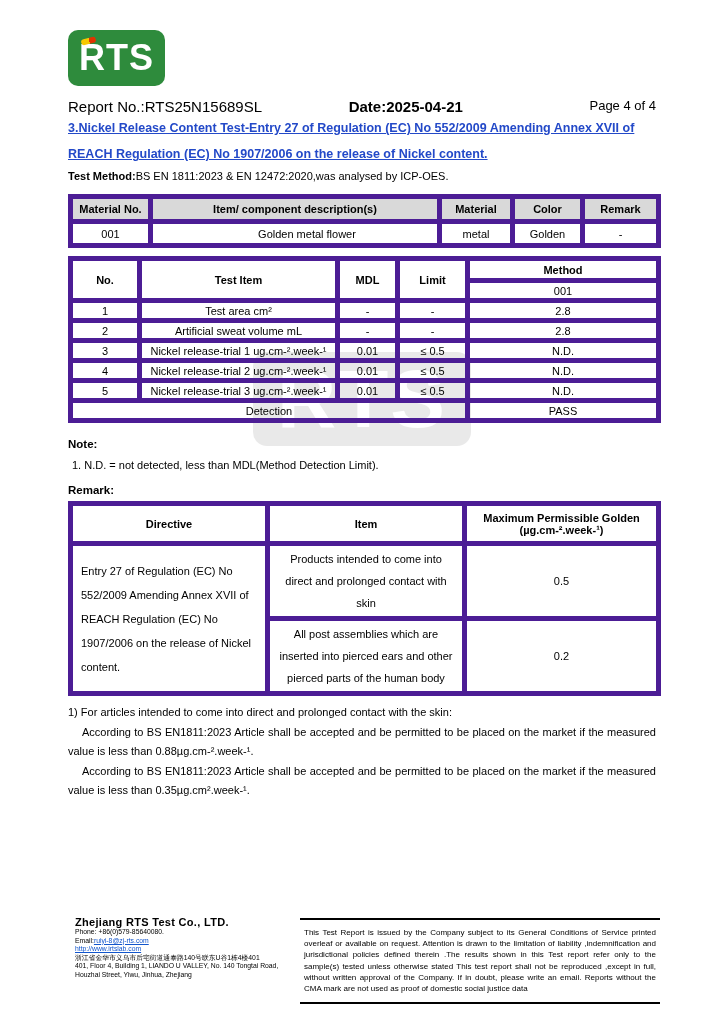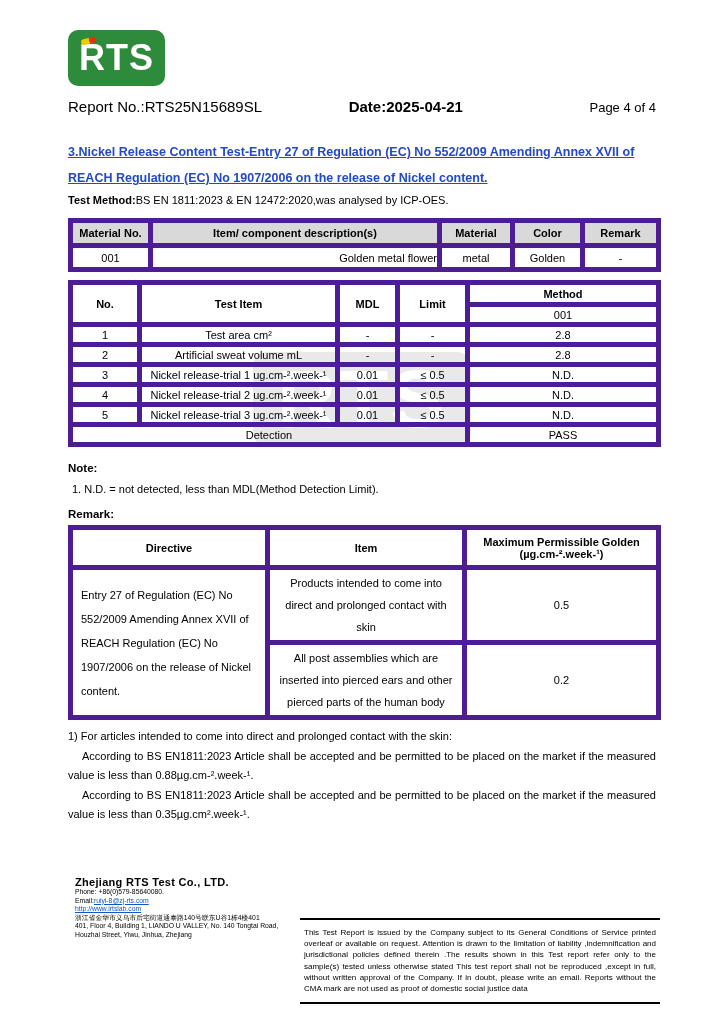--- a/index.html
+++ b/index.html
@@ -15,39 +15,39 @@
   .content { position:absolute; left:68px; right:68px; top:0; z-index:1; }
 
   
   .logo { position:relative; margin-top:30px; width:97px; height:56px; background:#2e8b3c;
     border-radius:10px; display:flex; align-items:center; justify-content:center; }
   .logo-text { color:#fff; font-weight:bold; font-size:36px; letter-spacing:1px; }
   .logo-accent { position:absolute; left:13px; top:8px; width:15px; height:6px; border-radius:3px;
     background:linear-gradient(90deg,#f6c800 0%, #f6c800 55%, #e03400 55%, #e03400 100%);
     transform:rotate(-14deg); }
 
-  .report-line { display:flex; justify-content:space-between; align-items:flex-end; margin-top:12px; }
+  .report-line { display:flex; justify-content:space-between; align-items:flex-start; margin-top:12px; }
   .report-no, .report-date { font-size:15px; }
   .report-page { font-size:13px; }
   .report-date { margin-left:-40px;font-weight:bold; }
 
-  .sec-title { margin-top:24px; color:#2349c8; font-weight:bold; font-size:12.5px; }
+  .sec-title { color:#2349c8; font-weight:bold; font-size:12.5px; }
   .sec-title div { text-decoration:underline; line-height:26px; }
   .method { font-size:11px; margin-top:3px; }
   .method b { font-weight:bold; }
 
   table { border-collapse:collapse; width:588px; font-size:11px; table-layout:fixed; }
   td, th { border:5px solid #4c1d95; text-align:center; vertical-align:middle; background:transparent; }
   table.bordered { border:2px solid #000; }
   th { background:#d9d9d9; font-weight:bold; }
 
   .t1 { margin-top:12px; }
   .t1 th { height:25px; }
   .t1 td { height:24px; }
-  .t1 .desc { text-align:right; padding-left:24px; }
+  .t1 .desc { text-align:center; padding-left:24px; }
 
   .t2 { margin-top:8px; }
   .t2 th { background:transparent; }
   .t2 .hrow th { height:22px; }
   .t2 td { height:20px; }
 
   .note-label, .remark-label { font-weight:bold; font-size:11.5px; }
   .note-block { margin-top:11px; }
   .note-line { font-size:11px; margin-top:7px; padding-left:4px; }
   .remark-label { margin-top:13px; display:block; }
@@ -58,21 +58,21 @@
   .t3 .directive { text-align:left; padding:4px 8px; line-height:24px; vertical-align:middle; }
   .t3 .item-cell { line-height:22px; padding:2px 6px; }
 
   .criteria { font-size:11px; line-height:19.5px; margin-top:7px; }
   .criteria .lead { margin-top:2px; }
   .criteria .detail { text-align:justify; text-indent:14px; }
 
   .end-line { margin-top:28px; text-align:center; font-weight:bold; font-size:11.5px; }
 
   
-  .footer-left { position:absolute; left:75px; top:876px; width:212px; z-index:1; }
+  .footer-left { position:absolute; left:75px; top:916px; width:212px; z-index:1; }
   .footer-company { font-weight:bold; font-size:11px; letter-spacing:.3px; }
   .footer-small { font-size:6.8px; line-height:8.6px; }
   .footer-link { color:#1155cc; text-decoration:underline; }
   .footer-right { position:absolute; left:300px; top:918px; width:360px; z-index:1;
     border-top:2.5px solid #000; border-bottom:2.5px solid #000; padding:7px 4px 8px 4px; }
   .footer-right p { font-size:8px; line-height:11.2px; text-align:justify; }
 </style>
 </head>
 <body>
 

